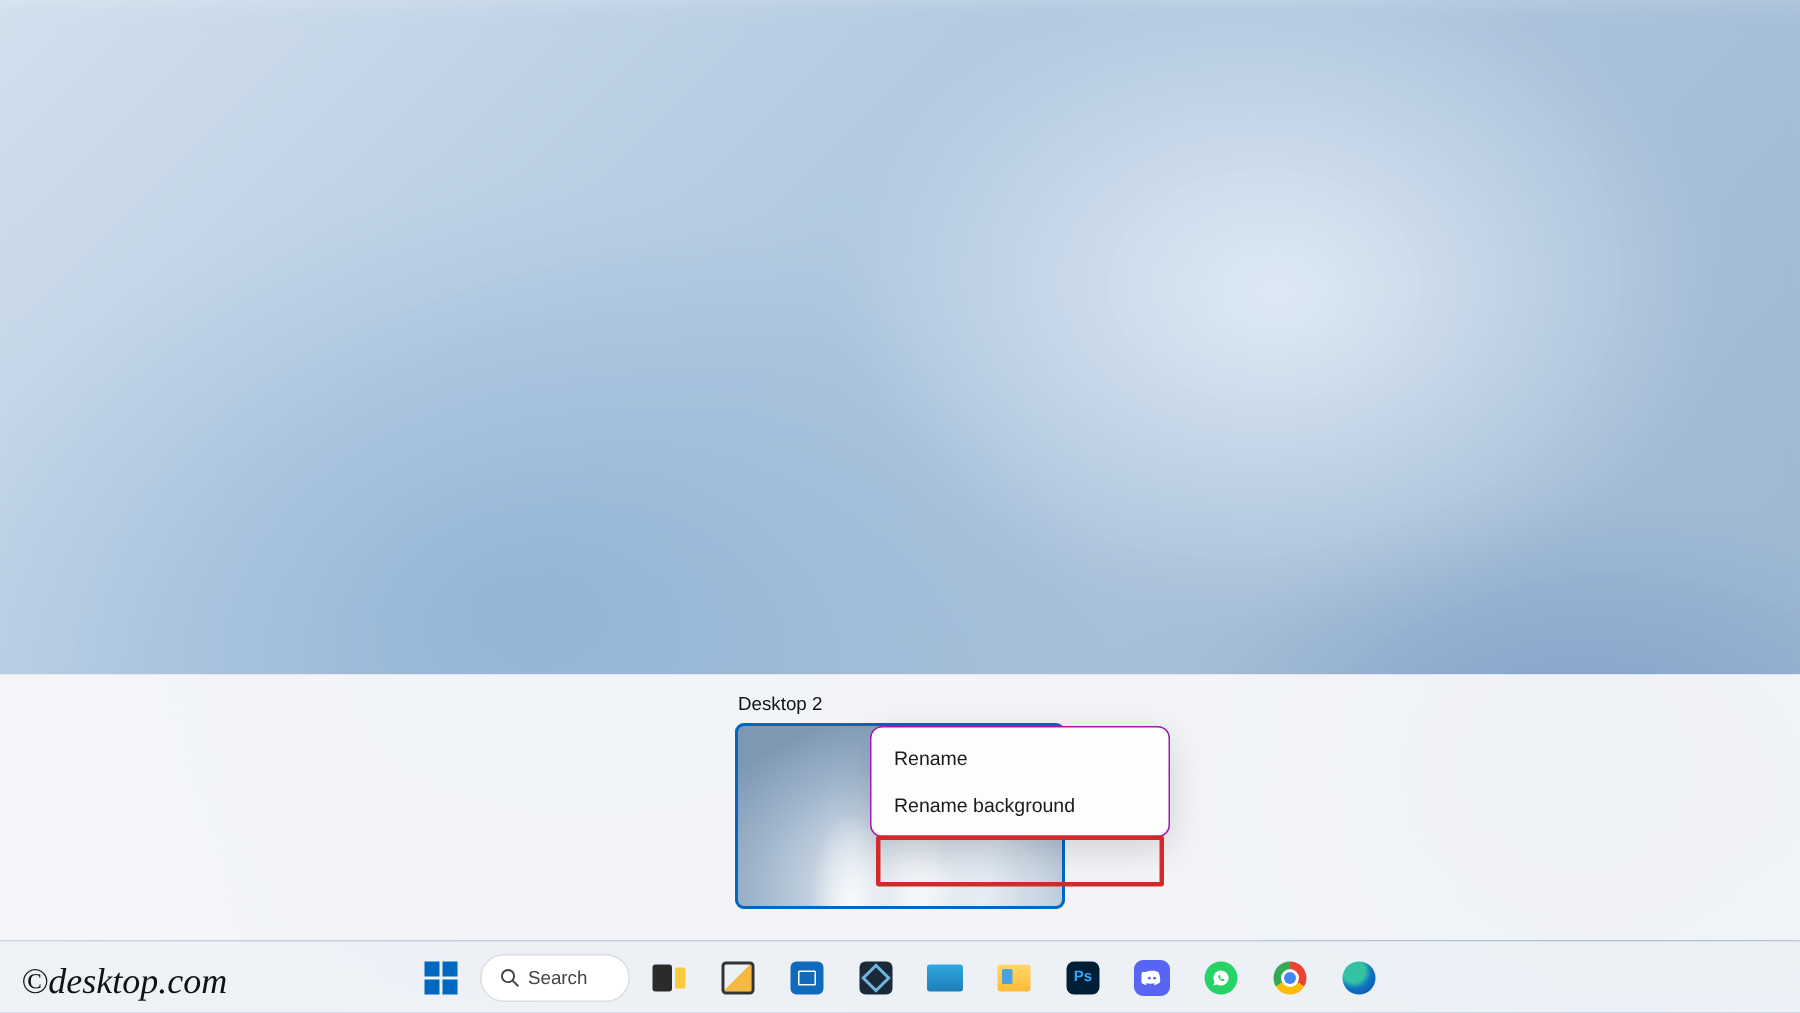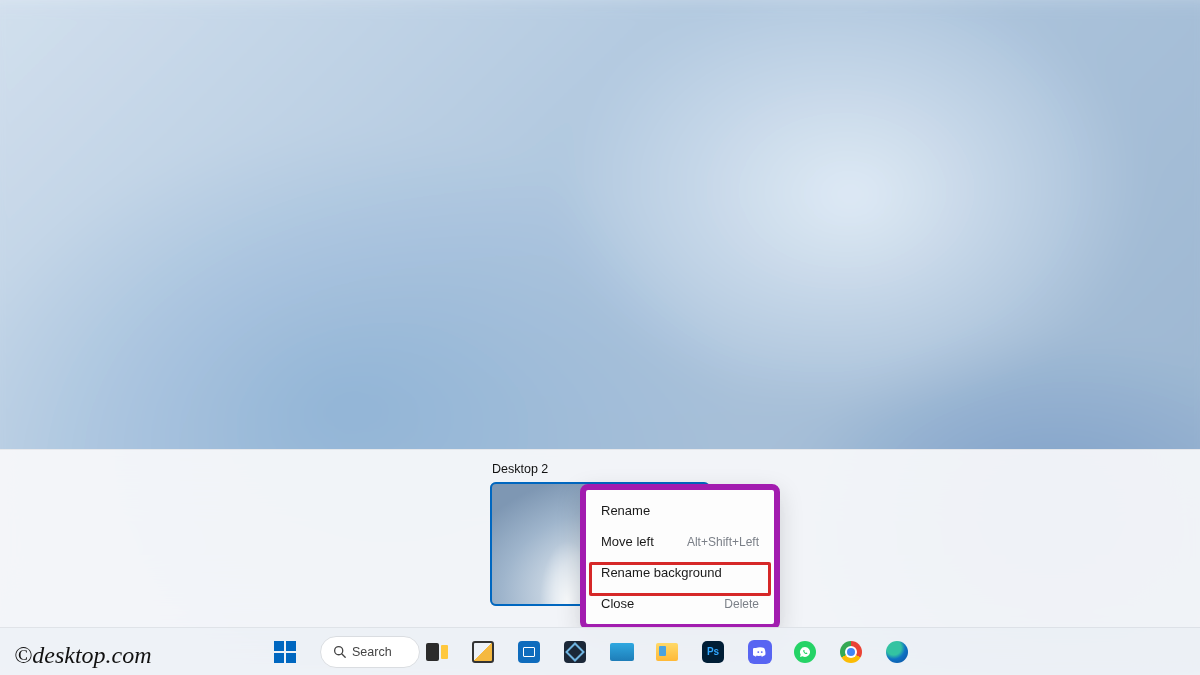--- a/index.html
+++ b/index.html
@@ -70,21 +70,21 @@
     height: 102px; background: #fff; border: 1px solid #e2e5e9;
     display: flex; align-items: center; justify-content: center;
     margin-top: 4px;
   }
   .plus { font-size: 22px; color: #555; font-weight: 300; }
 
   .context-menu {
     position: absolute;
     width: 200px;
     background: #fdfdfd;
-    border: 6px solid #a21caf;
+    border: 1px solid #a21caf;
     border-radius: 8px;
     box-shadow: 0 8px 24px rgba(0,0,0,0.15);
     padding: 5px;
     z-index: 50;
   }
   .menu-item {
     display: flex; justify-content: space-between; align-items: center;
     padding: 8px 10px; font-size: 13px; color: #1a1a1a; border-radius: 4px;
     cursor: pointer;
   }
@@ -106,21 +106,21 @@
   .taskbar {
     position: absolute; left:0; right:0; bottom:0; height:48px;
     background: rgba(243,245,248,0.92);
     backdrop-filter: blur(30px);
     border-top: 1px solid rgba(0,0,0,0.06);
     display:flex; align-items:center; justify-content:center; gap:6px;
     z-index: 100;
   }
   .tb-item {
     width: 40px; height: 40px; border-radius: 6px;
-    display:flex; align-items:center; justify-content:flex-start;
+    display:flex; align-items:center; justify-content:center;
     cursor:pointer;
   }
 
   .search-pill {
     width: 100px; height: 32px; border-radius: 16px;
     background: #fff; border:1px solid #dadde1;
     display:flex; align-items:center; gap:6px; padding:0 12px;
     font-size:12.5px; color:#444; cursor:text;
   }
   .search-pill svg { flex-shrink:0; }
@@ -163,31 +163,23 @@
 
     <div class="desktop-item selected" style="position:relative;">
       <div class="desktop-label">Desktop 2</div>
       <div class="desktop-thumb thumb-desktop2"></div>
 
       <div class="context-menu" style="left:90px; top:22px;">
         <div class="menu-item">
           <span>Rename</span>
           <span class="menu-shortcut"></span>
         </div>
-        <div class="menu-item">
-          <span>Move left</span>
-          <span class="menu-shortcut">Alt+Shift+Left</span>
-        </div>
         <div class="menu-item" id="mi-bg">
           <span>Rename background</span>
           <span class="menu-shortcut"></span>
-        </div>
-        <div class="menu-item">
-          <span>Close</span>
-          <span class="menu-shortcut">Delete</span>
         </div>
         <div class="menu-highlight" style="left:3px; right:3px; top:72px; height:34px;"></div>
       </div>
     </div>
 
 
   </div>
 </div>
 
 <div class="taskbar">

